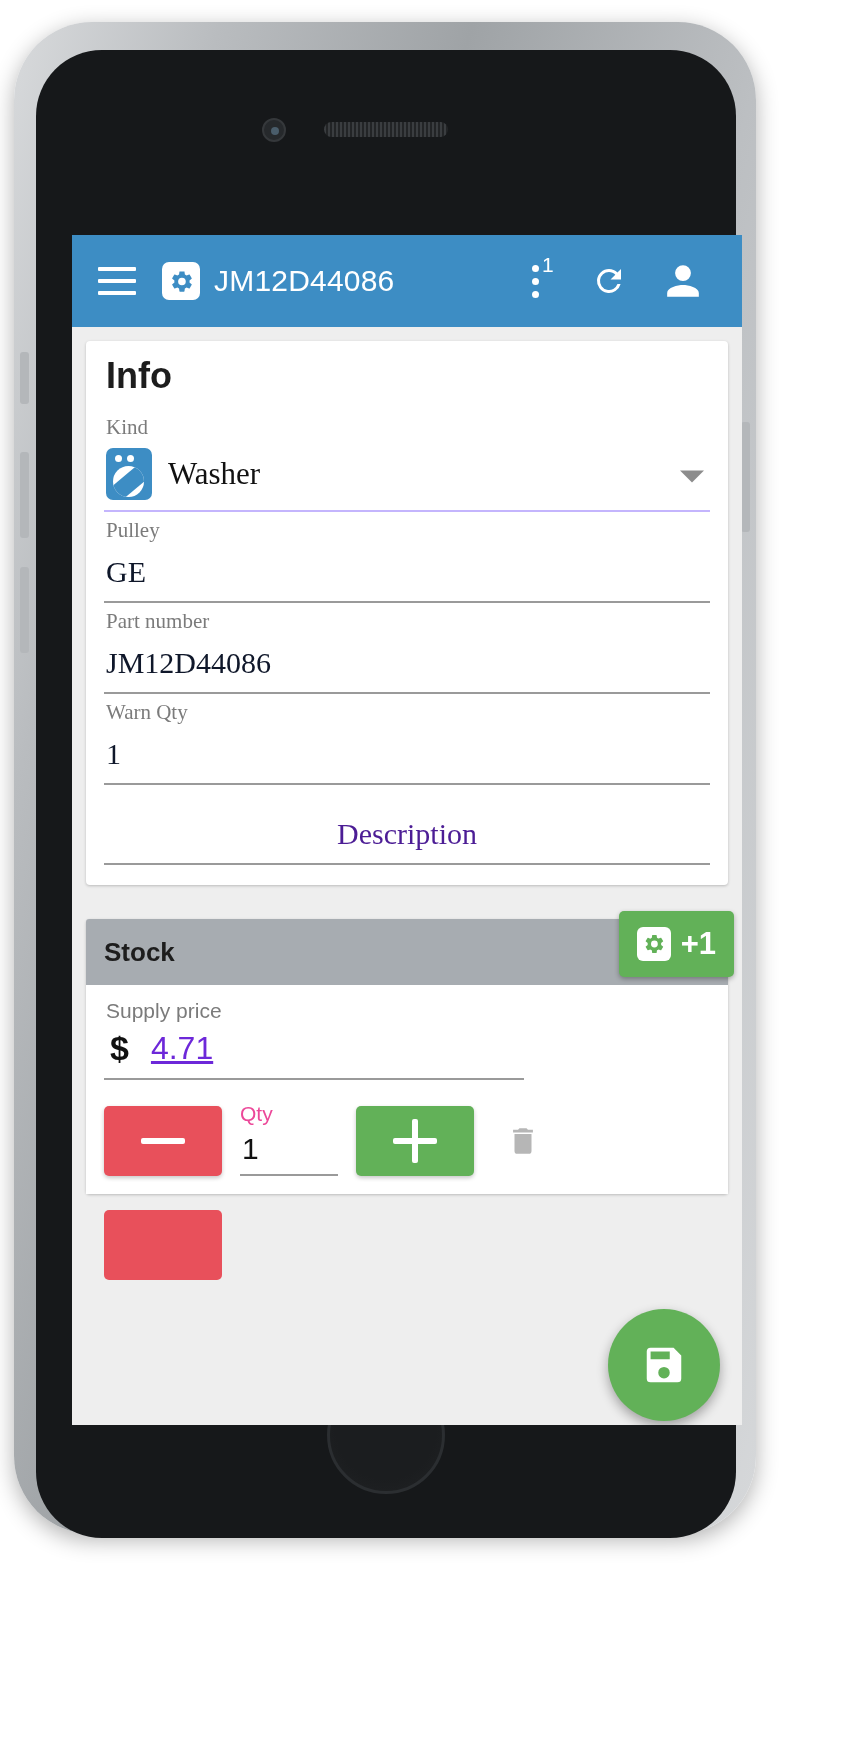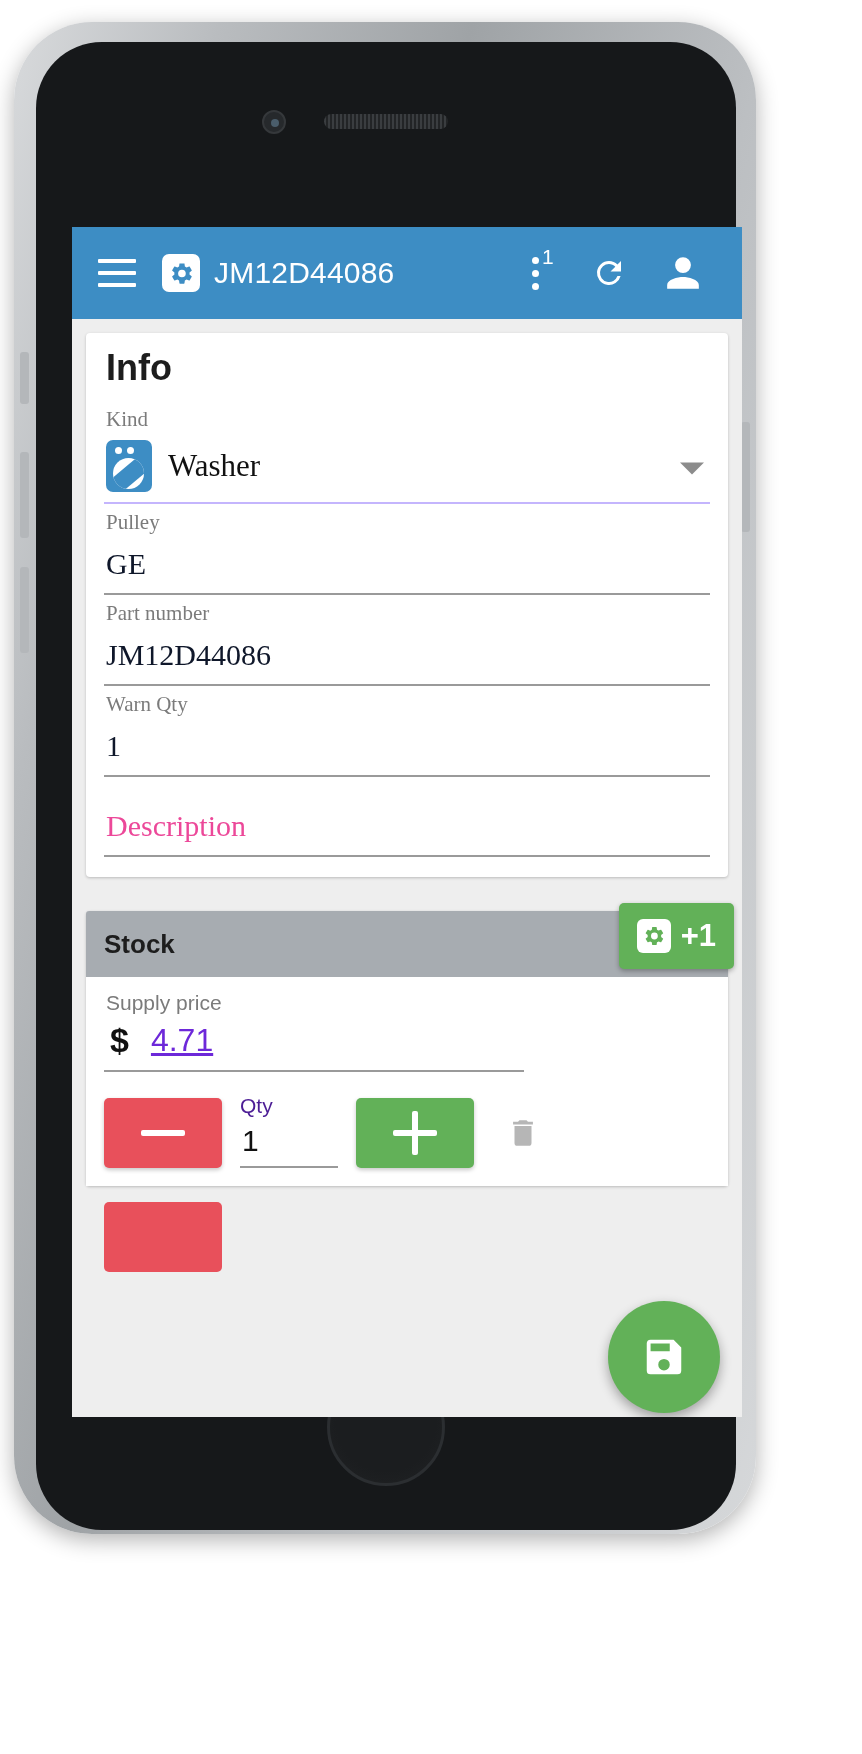--- a/index.html
+++ b/index.html
@@ -19,21 +19,21 @@
   .phone-outer {
     position: absolute;
     left: 14px; top: 22px;
     width: 742px; height: 1512px;
     border-radius: 78px;
     background: linear-gradient(105deg,#d8dadc 0%,#b9bcbf 18%,#9fa3a6 40%,#bcbfc2 66%,#d6d8da 100%);
     box-shadow: 0 6px 22px rgba(0,0,0,.30);
   }
   .phone-body {
     position: absolute;
-    left: 22px; top: 20px;
+    left: 22px; top: 28px;
     width: 700px; height: 1488px;
     border-radius: 66px;
     background: #16181a;
   }
   .phone-screenarea {
     position: absolute;
     left: 36px; top: 185px;
     width: 670px; height: 1190px;
     background: #eeeeee;
     overflow: hidden;
@@ -102,21 +102,21 @@
   }
   .card-body { padding: 8px 18px 14px 18px; }
   .card-title { font-size: 36px; font-weight: bold; color:#1d1d1d; margin: 6px 0 18px 2px; }
 
   .field { margin-bottom: 6px; padding-bottom: 0; font-family: Liberation Serif, serif; }
   .field-label { font-size: 21px; color:#7b7b7b; margin-left: 2px; margin-bottom: 2px; }
   .field-value {
     font-size: 30px; color:#0f172a; padding: 10px 2px 12px 2px;
     border-bottom: 2px solid #9a9a9a; min-height: 52px;
   }
-  .field-value.placeholder { color:#ec4899; }
+  .field-value.placeholder { color:#4c1d95;text-align:center; }
 
   .kind-row {
     display:flex; align-items:center; gap: 16px;
     border-bottom: 2px solid #c4b5fd; padding: 6px 2px 10px 2px; position:relative;
   }
   .washer-icon {
     width: 46px; height: 52px; border-radius: 7px; background:#3d8dc4;
     position:relative; flex:none;
   }
   .washer-icon .d1, .washer-icon .d2 {
@@ -176,21 +176,21 @@
     cursor:pointer; box-shadow: 0 2px 4px rgba(0,0,0,.22);
   }
   .btn-minus { background:#e8505b; }
   .btn-plus { background:#62b158; }
   .sign-h { width: 44px; height: 6px; background:#fff; border-radius:2px; }
   .sign-v { width: 6px; height: 44px; background:#fff; border-radius:2px; position:absolute; }
   .plus-wrap { position:relative; width:44px; height:44px; display:flex; align-items:center; justify-content:center; }
   .plus-wrap .sign-h { position:absolute; }
 
   .qty-field { width: 98px; }
-  .qty-label { font-size: 21px; color:#4c1d95; margin-bottom: 2px; }
+  .qty-label { font-size: 21px; color:#ec4899; margin-bottom: 2px; }
   .qty-value { font-size: 30px; color:#111; border-bottom: 2px solid #9a9a9a; padding: 4px 2px 8px 2px; }
 
   .trash-btn { width: 62px; height: 70px; display:flex; align-items:center; justify-content:center; cursor:pointer; }
   .trash-btn svg { width: 34px; height: 40px; fill:#b6b6b6; }
 
   .fab {
     position:absolute; right: 22px; bottom: 18px;
     width: 112px; height: 112px; border-radius: 50%;
     background:#62b158; display:flex; align-items:center; justify-content:center;
     box-shadow: 0 5px 12px rgba(0,0,0,.33); cursor:pointer; z-index: 20;

